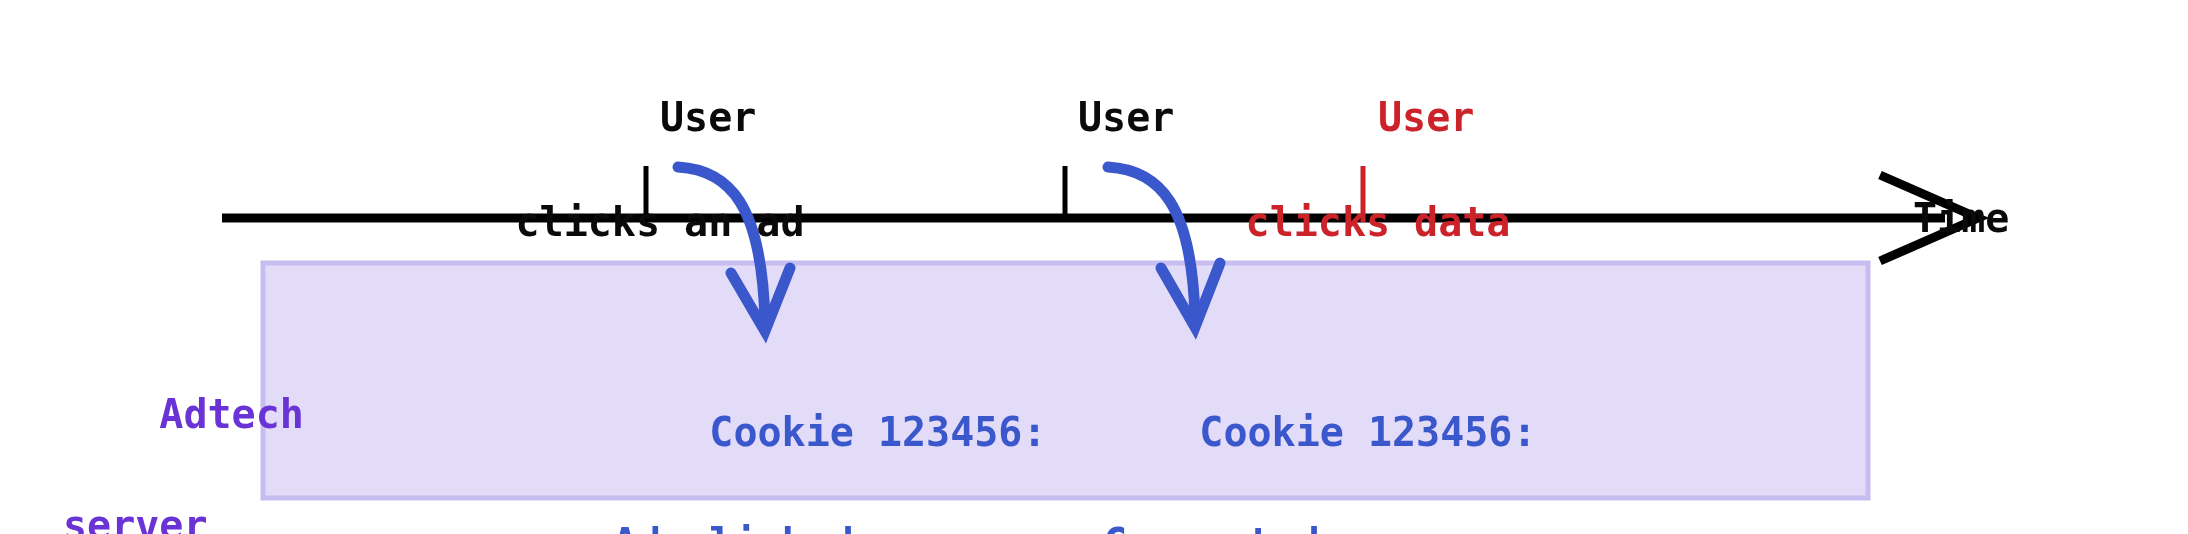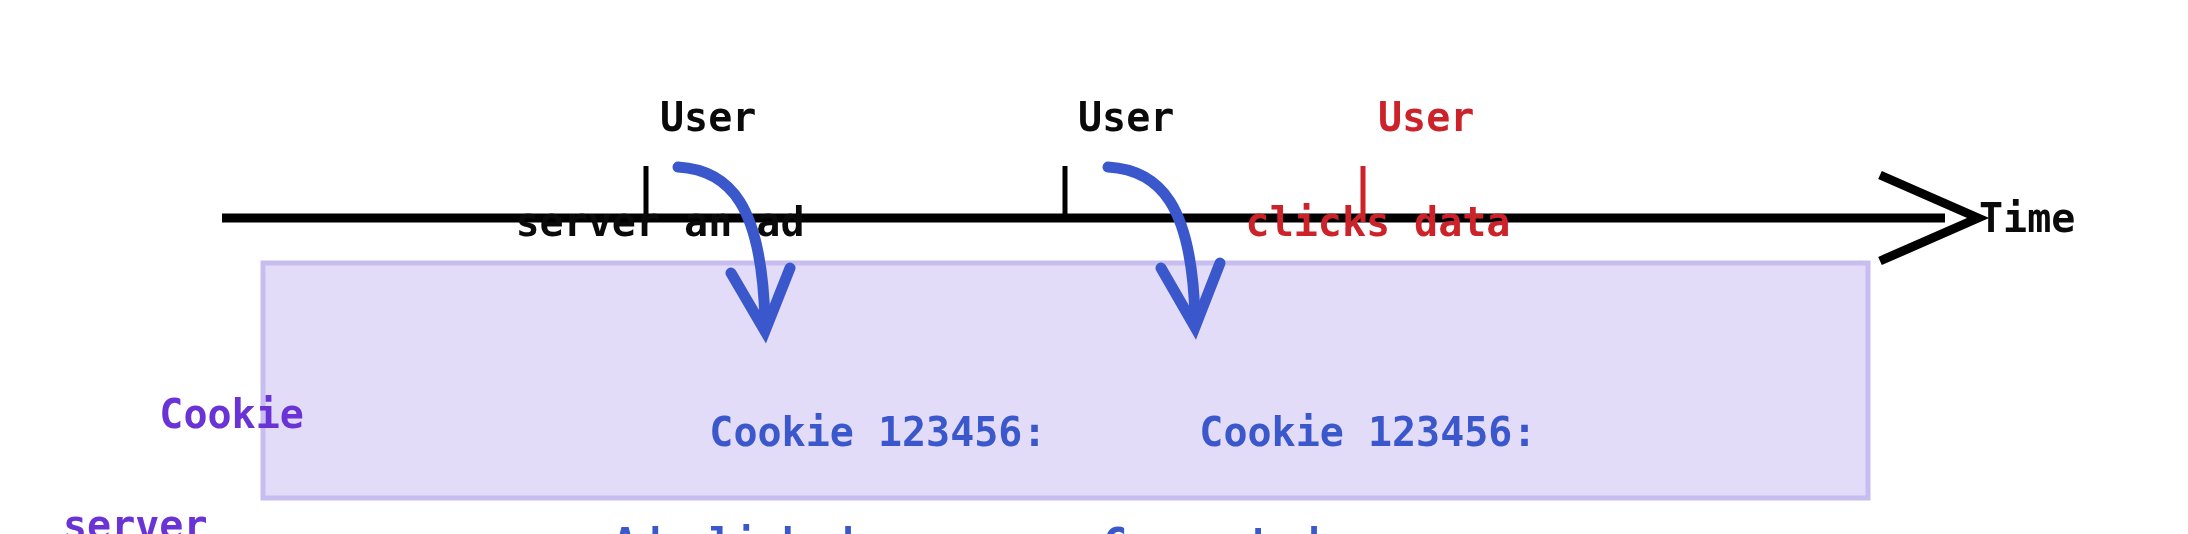--- a/index.html
+++ b/index.html
@@ -91,36 +91,36 @@
 
     <path d="M 678 167 C 730 170 762 205 765 322" fill="none" stroke="#3b57cc" stroke-width="11" stroke-linecap="round"></path>
     <polyline points="731,273 765,331 790,268" fill="none" stroke="#3b57cc" stroke-width="11" stroke-linecap="round" stroke-linejoin="miter"></polyline>
 
     <path d="M 1108 167 C 1160 170 1192 205 1195 318" fill="none" stroke="#3b57cc" stroke-width="11" stroke-linecap="round"></path>
     <polyline points="1161,268 1195,327 1220,263" fill="none" stroke="#3b57cc" stroke-width="11" stroke-linecap="round" stroke-linejoin="miter"></polyline>
   </svg>
 
   <div class="lbl event-label" style="left:660px; top:38px;">
     <span>User</span>
-    <span class="line2">server an ad</span>
+    <span class="line2">clicks an ad</span>
   </div>
 
   <div class="lbl event-label" style="left:1078px; top:38px;">
     <span>User</span>
   </div>
 
   <div class="lbl event-label red" style="left:1378px; top:38px;">
     <span>User</span>
     <span class="line2">clicks data</span>
   </div>
 
-  <div class="lbl time-label" style="left:1979px; top:218px;">Time</div>
+  <div class="lbl time-label" style="left:1913px; top:218px;">Time</div>
 
   <div class="lbl server-label" style="left:63px; top:332px;">
-    <span>Cookie</span>
+    <span>Adtech</span>
     <span class="line2">server</span>
   </div>
 
   <div class="lbl log-entry" style="left:613px; top:350px;">
     <span>Cookie 123456:</span>
     <span class="line2">Ad clicked</span>
   </div>
 
   <div class="lbl log-entry" style="left:1103px; top:350px;">
     <span>Cookie 123456:</span>

